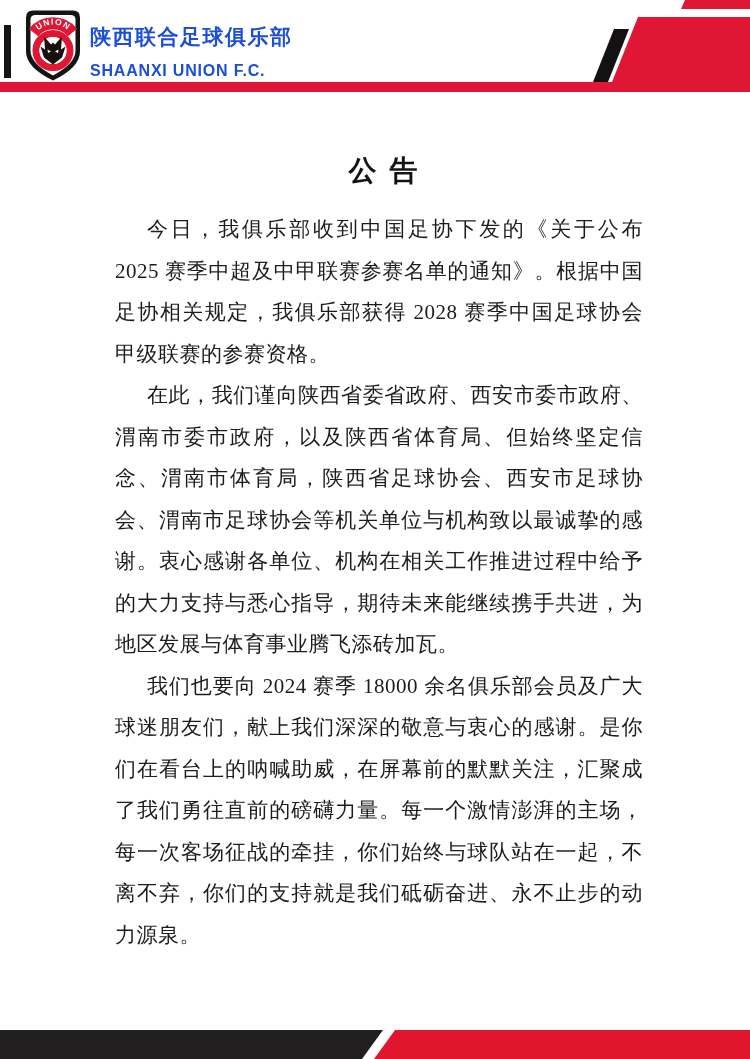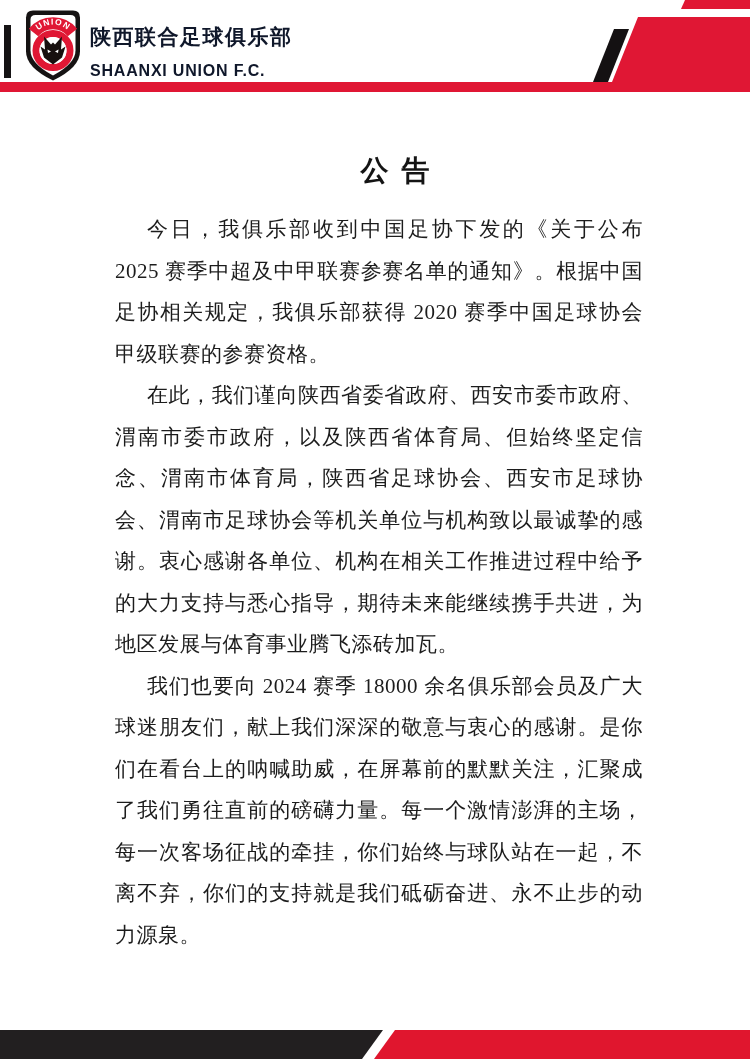--- a/index.html
+++ b/index.html
@@ -4,29 +4,29 @@
 <style>
   html,body{margin:0;padding:0;background:#e8e8e8;}
   .page{
     position:relative;width:750px;height:1059px;margin:0 auto;
     background:#ffffff;overflow:hidden;
     font-family:"Liberation Serif","DejaVu Serif",serif;
   }
   
   .vbar{position:absolute;left:4px;top:25px;width:7px;height:53px;background:#151314;}
   .logo{position:absolute;left:25px;top:9px;width:56px;height:73px;}
-  .names{position:absolute;left:90px;top:25px;font-family:"Liberation Sans","DejaVu Sans",sans-serif;color:#0f172a;}
+  .names{position:absolute;left:90px;top:25px;font-family:"Liberation Sans","DejaVu Sans",sans-serif;color:#1d4ed8;}
   .zh{font-size:21px;font-weight:bold;letter-spacing:1.5px;line-height:24px;}
   .en{font-size:16px;font-weight:bold;letter-spacing:0.8px;line-height:19px;margin-top:12px;}
   .redline{position:absolute;left:0;top:82px;width:750px;height:10px;background:#e01734;}
   .deco-tr{position:absolute;left:560px;top:0;width:190px;height:92px;}
   
   .doc{position:absolute;left:115px;top:0;width:528px;}
   .title{
-    position:absolute;top:152px;left:16px;width:528px;margin:0;text-align:center;
+    position:absolute;top:152px;left:4px;width:528px;margin:0;text-align:center;
     font-size:28px;font-weight:bold;color:#141414;letter-spacing:13px;padding-left:13px;box-sizing:border-box;
   }
   .bodytext{position:absolute;top:209px;left:0;width:528px;}
   .bodytext p{
     margin:0;font-size:21px;line-height:41.5px;color:#1c1c1c;
     text-align:justify;text-justify:inter-character;text-indent:32px;letter-spacing:0.5px;
   }
   
   .footer{position:absolute;left:0;top:1030px;width:750px;height:29px;}
 </style>
@@ -69,21 +69,21 @@
 
   <svg class="deco-tr" viewBox="0 0 190 92">
     <polygon points="125,0 190,0 190,9 121,9" fill="#e01734"></polygon>
     <polygon points="54,29 69,29 48,82 33,82" fill="#141112"></polygon>
     <polygon points="78,17 190,17 190,87 50,87" fill="#e01734"></polygon>
   </svg>
 
   <div class="doc">
     <h1 class="title">公告</h1>
     <div class="bodytext">
-      <p>今日，我俱乐部收到中国足协下发的《关于公布 2025 赛季中超及中甲联赛参赛名单的通知》。根据中国足协相关规定，我俱乐部获得 2020 赛季中国足球协会甲级联赛的参赛资格。</p>
+      <p>今日，我俱乐部收到中国足协下发的《关于公布 2025 赛季中超及中甲联赛参赛名单的通知》。根据中国足协相关规定，我俱乐部获得 2028 赛季中国足球协会甲级联赛的参赛资格。</p>
       <p>在此，我们谨向陕西省委省政府、西安市委市政府、渭南市委市政府，以及陕西省体育局、但始终坚定信念、渭南市体育局，陕西省足球协会、西安市足球协会、渭南市足球协会等机关单位与机构致以最诚挚的感谢。衷心感谢各单位、机构在相关工作推进过程中给予的大力支持与悉心指导，期待未来能继续携手共进，为地区发展与体育事业腾飞添砖加瓦。</p>
       <p>我们也要向 2024 赛季 18000 余名俱乐部会员及广大球迷朋友们，献上我们深深的敬意与衷心的感谢。是你们在看台上的呐喊助威，在屏幕前的默默关注，汇聚成了我们勇往直前的磅礴力量。每一个激情澎湃的主场，每一次客场征战的牵挂，你们始终与球队站在一起，不离不弃，你们的支持就是我们砥砺奋进、永不止步的动力源泉。</p>
     </div>
   </div>
 
   <svg class="footer" viewBox="0 0 750 29" preserveAspectRatio="none">
     <polygon points="0,0 383,0 362,29 0,29" fill="#221f20"></polygon>
     <polygon points="395,0 750,0 750,29 374,29" fill="#e0162e"></polygon>
   </svg>
 

